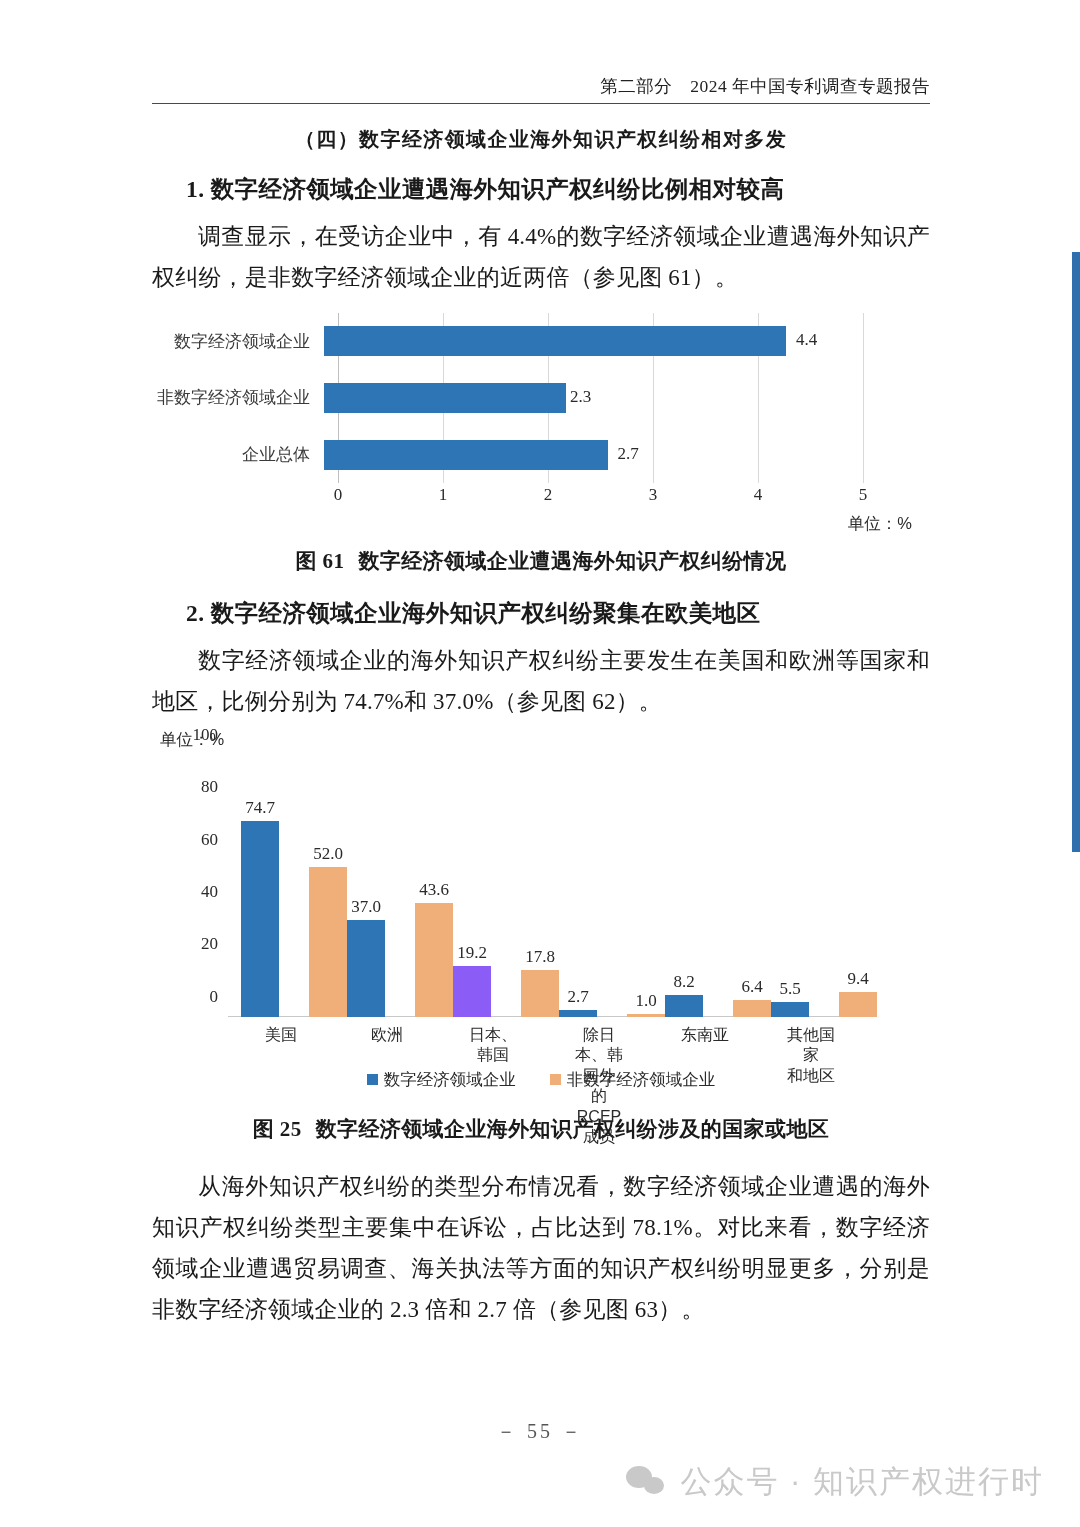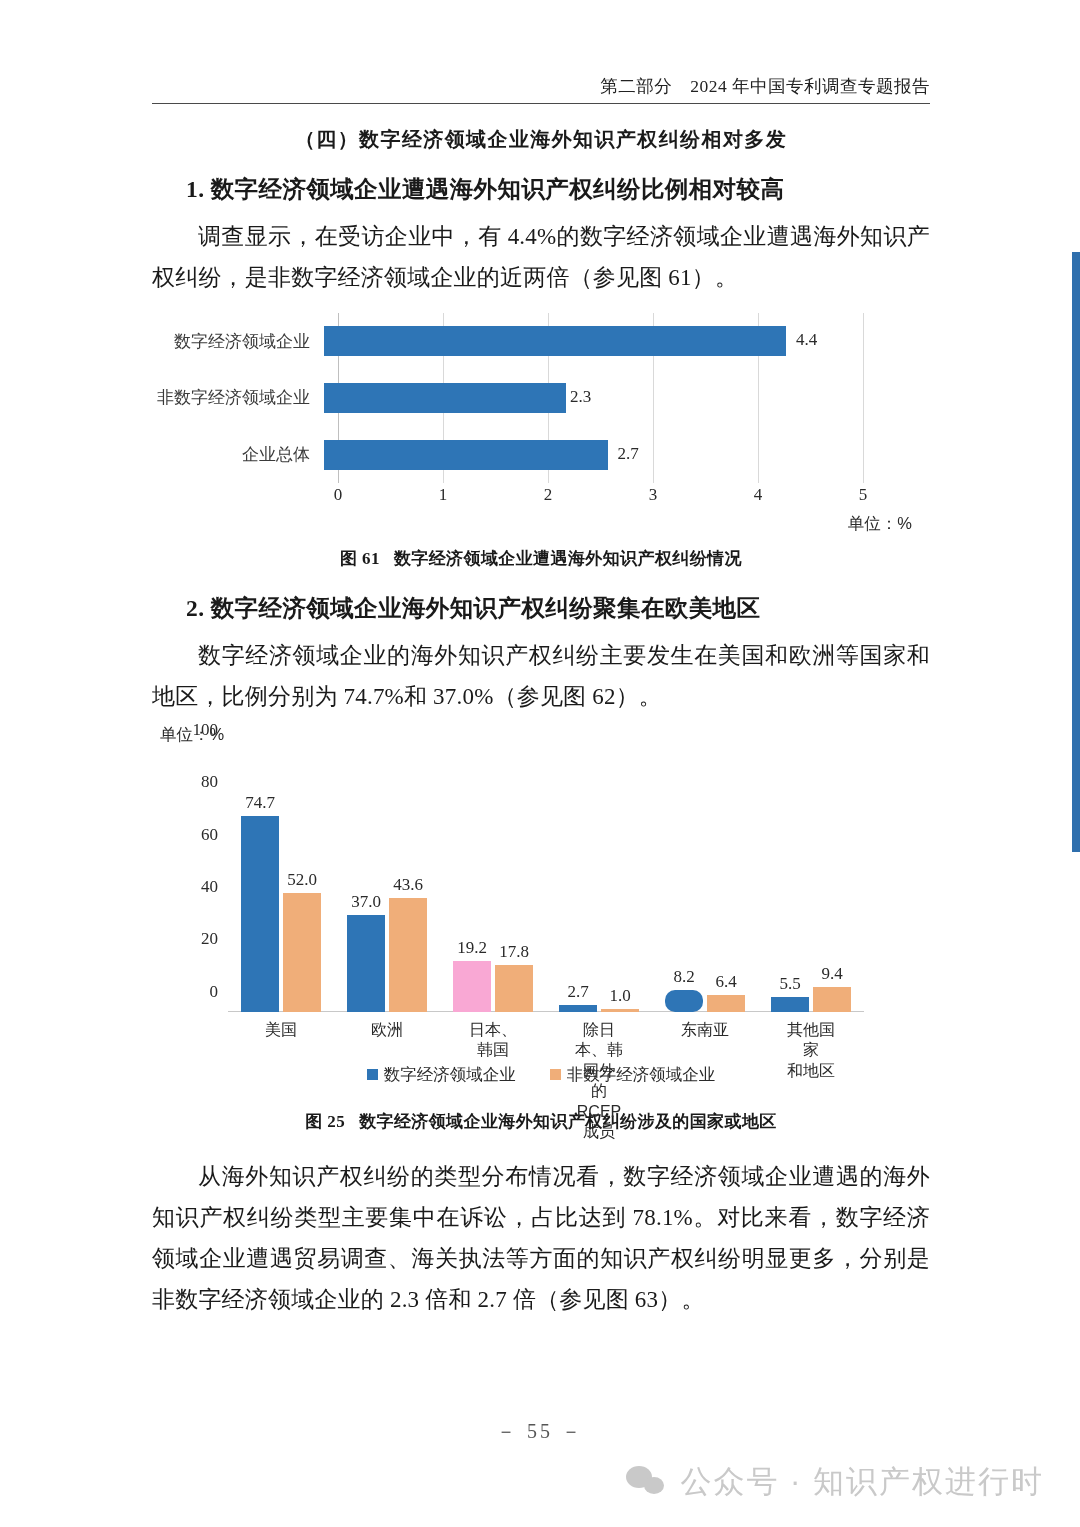--- a/index.html
+++ b/index.html
@@ -90,21 +90,21 @@
     text-indent: 2em;
     letter-spacing: 0.2px;
   }
 
   
   .figure {
     position: relative;
   }
   .fig-caption {
     text-align: center;
-    font-size: 17px;
+    font-size: 21px;
     font-weight: bold;
     letter-spacing: 0.4px;
     margin-top: 6px;
   }
   .fig-caption .cap-num { margin-right: 14px; }
 
   
   .fig61 {
     position: relative;
     width: 778px;
@@ -244,20 +244,21 @@
     left: 50%;
     transform: translateX(-50%);
     display: flex;
     align-items: flex-end;
     gap: 4px;
     height: 100%;
   }
   .f62-bar {
     position: relative;
     width: 38px;
+    margin-left: 26px;
   }
   .f62-bar.blue { background: #2e75b6; }
   .f62-bar.orange { background: #f0ae79; }
   .f62-bar .bv {
     position: absolute;
     bottom: 100%;
     left: 50%;
     transform: translateX(-50%);
     margin-bottom: 3px;
     font-size: 17px;
@@ -417,40 +418,40 @@
               <div class="f62-ytick" style="bottom: 157.2px;">60</div>
               <div class="f62-ytick" style="bottom: 209.6px;">80</div>
               <div class="f62-ytick" style="bottom: 262px;">100</div>
             </div>
           <div class="f62-groups" id="f62-groups">
               <div class="f62-group">
                 <div class="f62-pair">
                   <div class="f62-bar blue" style="height: 195.714px; background: rgb(46, 117, 182);">
                     <span class="bv">74.7</span>
                   </div>
-                  <div class="f62-bar orange" style="height: 119px; background: rgb(240, 174, 121);">
+                  <div class="f62-bar orange" style="height: 150px; background: rgb(240, 174, 121);">
                     <span class="bv">52.0</span>
                   </div>
                 </div>
                 <div class="f62-xlabel">美国</div>
               </div>
               <div class="f62-group">
                 <div class="f62-pair">
                   <div class="f62-bar blue" style="height: 96.94px; background: rgb(46, 117, 182);">
                     <span class="bv">37.0</span>
                   </div>
                   <div class="f62-bar orange" style="height: 114.232px; background: rgb(240, 174, 121);">
                     <span class="bv">43.6</span>
                   </div>
                 </div>
                 <div class="f62-xlabel">欧洲</div>
               </div>
               <div class="f62-group">
                 <div class="f62-pair">
-                  <div class="f62-bar blue" style="height: 50.304px; background: #f9a8d4;">
+                  <div class="f62-bar blue" style="height: 50.304px; background: #8b5cf6;">
                     <span class="bv">19.2</span>
                   </div>
                   <div class="f62-bar orange" style="height: 46.636px; background: rgb(240, 174, 121);">
                     <span class="bv">17.8</span>
                   </div>
                 </div>
                 <div class="f62-xlabel">日本、韩国</div>
               </div>
               <div class="f62-group">
                 <div class="f62-pair">
@@ -459,21 +460,21 @@
                   </div>
                   <div class="f62-bar orange" style="height: 2.62px; background: rgb(240, 174, 121);">
                     <span class="bv">1.0</span>
                   </div>
                 </div>
                 <div class="f62-xlabel">除日本、韩国外
 的RCEP成员</div>
               </div>
               <div class="f62-group">
                 <div class="f62-pair">
-                  <div class="f62-bar blue" style="height: 21.484px; background: rgb(46, 117, 182); border-radius: 10px;">
+                  <div class="f62-bar blue" style="height: 21.484px; background: rgb(46, 117, 182);">
                     <span class="bv">8.2</span>
                   </div>
                   <div class="f62-bar orange" style="height: 16.768px; background: rgb(240, 174, 121);">
                     <span class="bv">6.4</span>
                   </div>
                 </div>
                 <div class="f62-xlabel">东南亚</div>
               </div>
               <div class="f62-group">
                 <div class="f62-pair">

